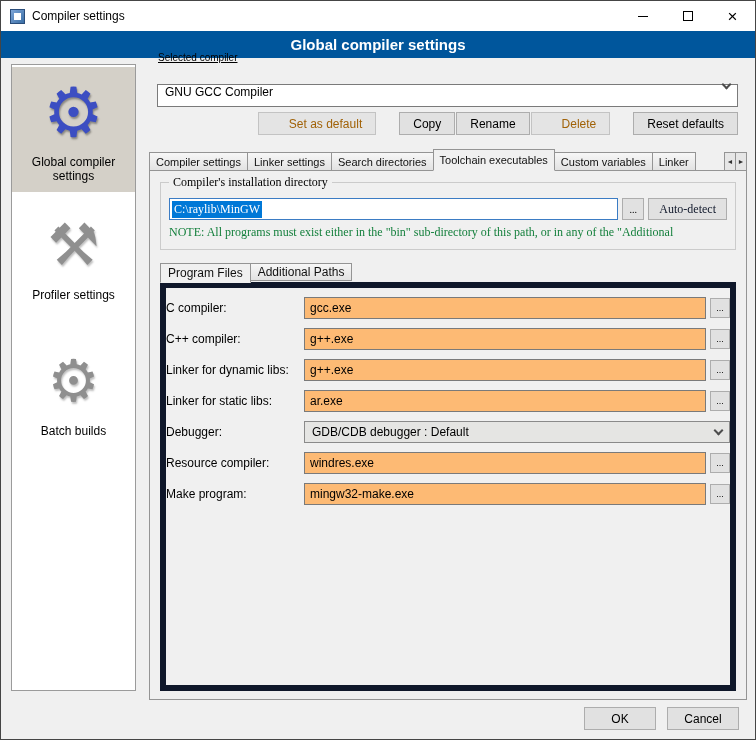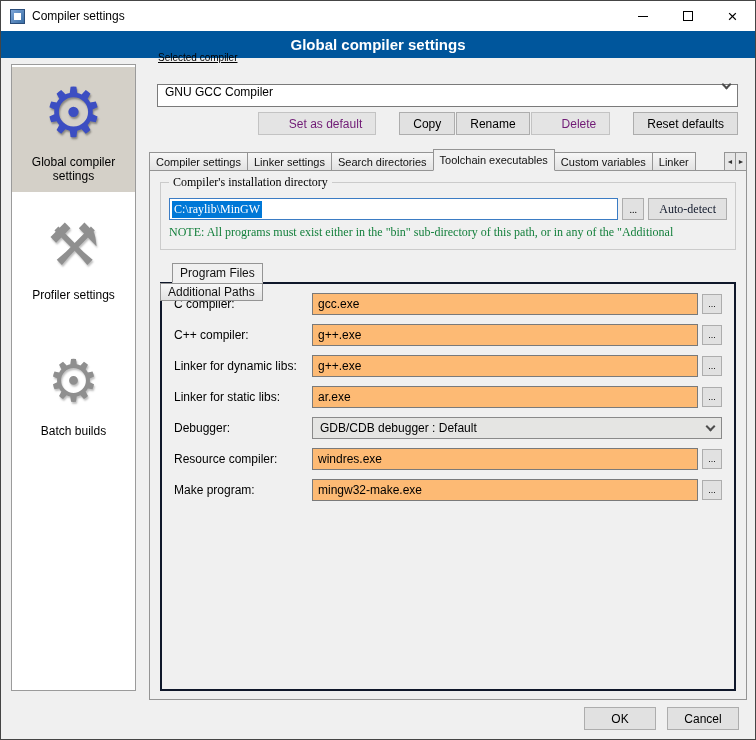--- a/index.html
+++ b/index.html
@@ -42,21 +42,21 @@
   .label-selected-compiler { position:absolute; left:157px; top:51px; font-size:10px;text-decoration:underline; }
   .compiler-combo { position:absolute; left:156px; top:83px; width:581px; height:23px;
                     background:#ffffff; border:1px solid #7a7a7a; display:flex;
                     padding:0 7px; font-size:12px; }
   .chev { width:7px; height:7px; border-right:2px solid #4d4d4d; border-bottom:2px solid #4d4d4d;
           transform:rotate(45deg); margin-left:auto; margin-top:-4px; flex-shrink:0; }
 
   .btn { height:23px; padding:0 13px; font-size:12px; background:#e1e1e1;
          border:1px solid #adadad; display:flex; align-items:center; justify-content:center;
          color:#000; white-space:nowrap; }
-  .btn.disabled { color:#701a75; background:#e4e4e4; border-color:#c3c3c3;padding-left:30px; }
+  .btn.disabled { color:#a16207; background:#e4e4e4; border-color:#c3c3c3;padding-left:30px; }
   .btn-row { position:absolute; left:156px; top:111px; width:581px; display:flex;
              justify-content:flex-end; }
   .m-gap { margin-left:23px; }
   .m-sm { margin-left:1px; }
 
   
   .tabstrip { position:absolute; left:148px; top:148px; width:598px; height:22px;
               display:flex; align-items:flex-end; z-index:5; }
   .tabs-clip { flex:1; overflow:hidden; display:flex; align-items:flex-end; height:22px; }
   .tab { height:19px; line-height:18px; padding:0 6px; font-size:11px;
@@ -83,29 +83,29 @@
                    overflow:hidden; }
   .selected-text { background:#0078D7; color:#ffffff; padding:1px 2px; white-space:nowrap; }
   .browse-btn { width:22px; height:22px; margin-left:4px; font-size:10px; background:#e1e1e1;
                 border:1px solid #adadad; display:flex; align-items:center; justify-content:center;
                 flex-shrink:0; color:#000; }
   .autodetect-btn { height:22px; margin-left:4px; padding:0 10px; font-size:12px;
                     background:#e1e1e1; border:1px solid #adadad; display:flex;
                     align-items:center; flex-shrink:0; color:#0f172a; }
   .note { margin:5px 8px 0; font-size:12px; color:#15803d; white-space:nowrap; overflow:hidden; }
 
-  .subtabs { position:absolute; left:10px; top:92px; display:flex; align-items:flex-end;
-             height:20px; z-index:4;flex-direction:column; }
+  .subtabs { position:absolute; left:10px; top:92px; display:flex; align-items:flex-start;
+             height:20px; z-index:4; }
   .subtab { height:18px; line-height:17px; padding:0 7px; font-size:12px;
             background:linear-gradient(#f7f7f7,#e2e2e2); border:1px solid #949494;
             margin-right:-1px; white-space:nowrap; color:#111; }
   .subtab.active { height:20px; line-height:19px; background:#f0f0f0;
                    border-bottom:1px solid #f0f0f0; position:relative; z-index:5; }
   .subpanel { position:absolute; left:10px; top:111px; right:10px; bottom:8px;
-              border:2px solid #0f172a; padding:9px 12px; }
+              border:6px solid #0f172a; padding:9px 0; }
 
   .form-row { display:flex; align-items:center; margin-bottom:9px; }
   .form-label { width:138px; font-size:12px; flex-shrink:0; color:#000; }
   .text-input { flex:1; height:22px; border:1px solid #7a7a7a; font-size:12px; padding:0 5px;
                 font-family:"Liberation Sans", sans-serif; background:#fdba74; min-width:0; }
   .row-browse { width:20px; height:20px; margin-left:4px; font-size:9px; background:#e1e1e1;
                 border:1px solid #adadad; display:flex; align-items:center; justify-content:center;
                 flex-shrink:0; color:#000; }
   .select-box { flex:1; height:22px; border:1px solid #8a8a8a; background:#e5e5e3;
                 display:flex; align-items:center; padding:0 7px; font-size:12px; min-width:0; }

